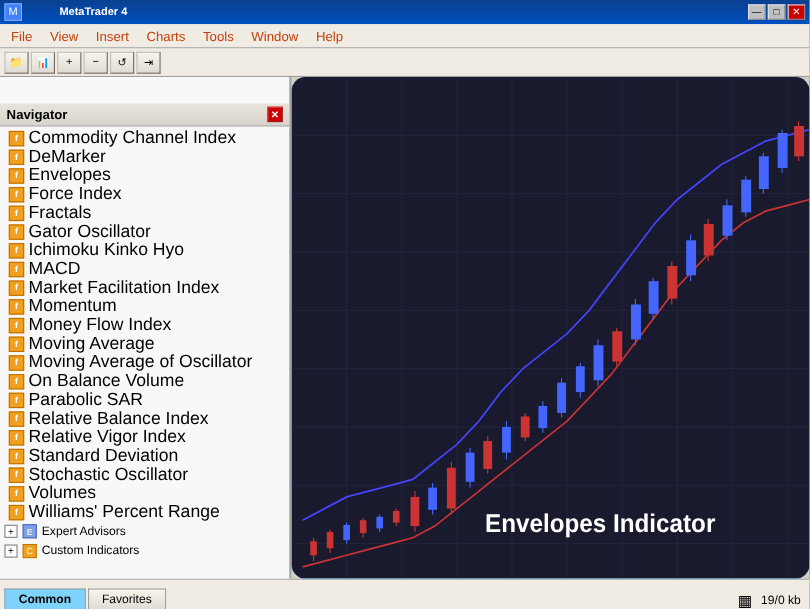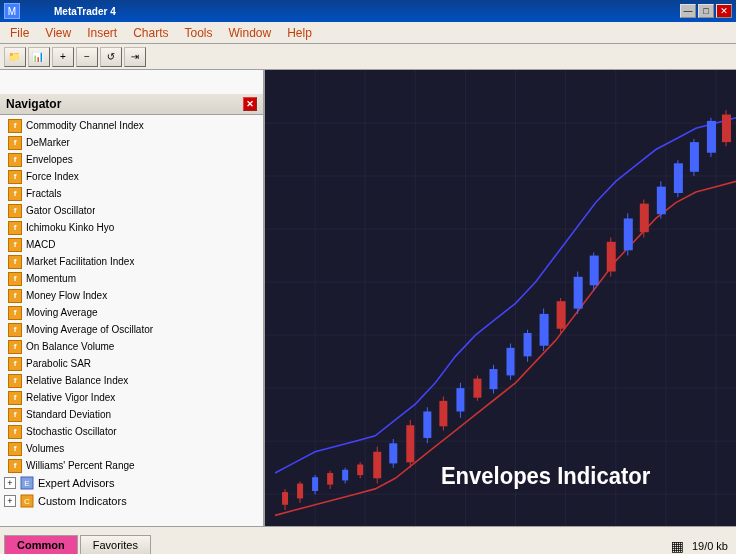--- a/index.html
+++ b/index.html
@@ -159,21 +159,21 @@
       margin-right: 4px;
       font-size: 8px;
       display: flex;
       align-items: center;
       justify-content: center;
       flex-shrink: 0;
       color: white;
       font-weight: bold;
     }
     .tree-item-label {
-      font-size: 10px;
+      font-size: 16px;
       white-space: nowrap;
       overflow: hidden;
     }
     .tree-section {
       display: flex;
       align-items: center;
       padding: 2px 4px;
       cursor: pointer;
       color: #000;
       height: 18px;
@@ -209,20 +209,21 @@
     .navigator-tree::-webkit-scrollbar-track { background: #f0ece4; }
     .navigator-tree::-webkit-scrollbar-thumb { background: #c0bcb4; border: 2px outset #e0dcd4; }
     .navigator-tree::-webkit-scrollbar-button { background: #c0bcb4; height: 14px; }
 
     
     .chart-area {
       flex: 1;
       background: #0ea5e9;
       position: relative;
       overflow: hidden;
+      border-radius: 13px;
     }
     .chart-canvas {
       width: 100%;
       height: 100%;
     }
 
     
     .bottom-area {
       height: 28px;
       background: #f0ece4;
@@ -239,21 +240,21 @@
     }
     .tab {
       padding: 3px 12px;
       font-size: 11px;
       cursor: pointer;
       border: 1px solid #a0a0a0;
       background: linear-gradient(to bottom, #f8f4ec, #e0dcd4);
       border-bottom: none;
     }
     .tab.active {
-      background: #ec4899;
+      background: #7dd3fc;
       font-weight: bold;
     }
     .status-bar {
       display: flex;
       align-items: center;
       gap: 8px;
       font-size: 11px;
       padding-right: 4px;
     }
     .status-item {

